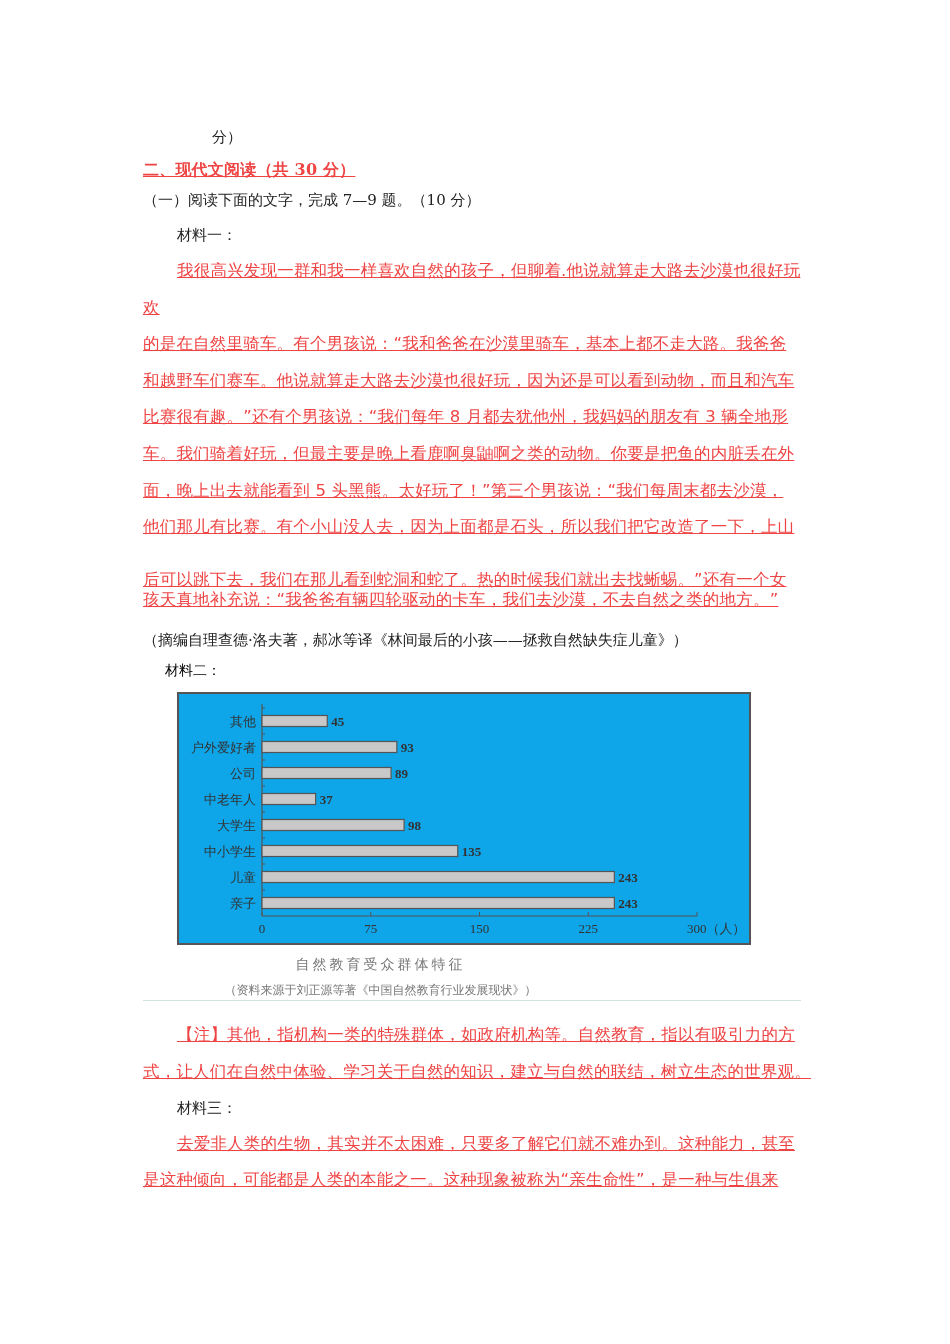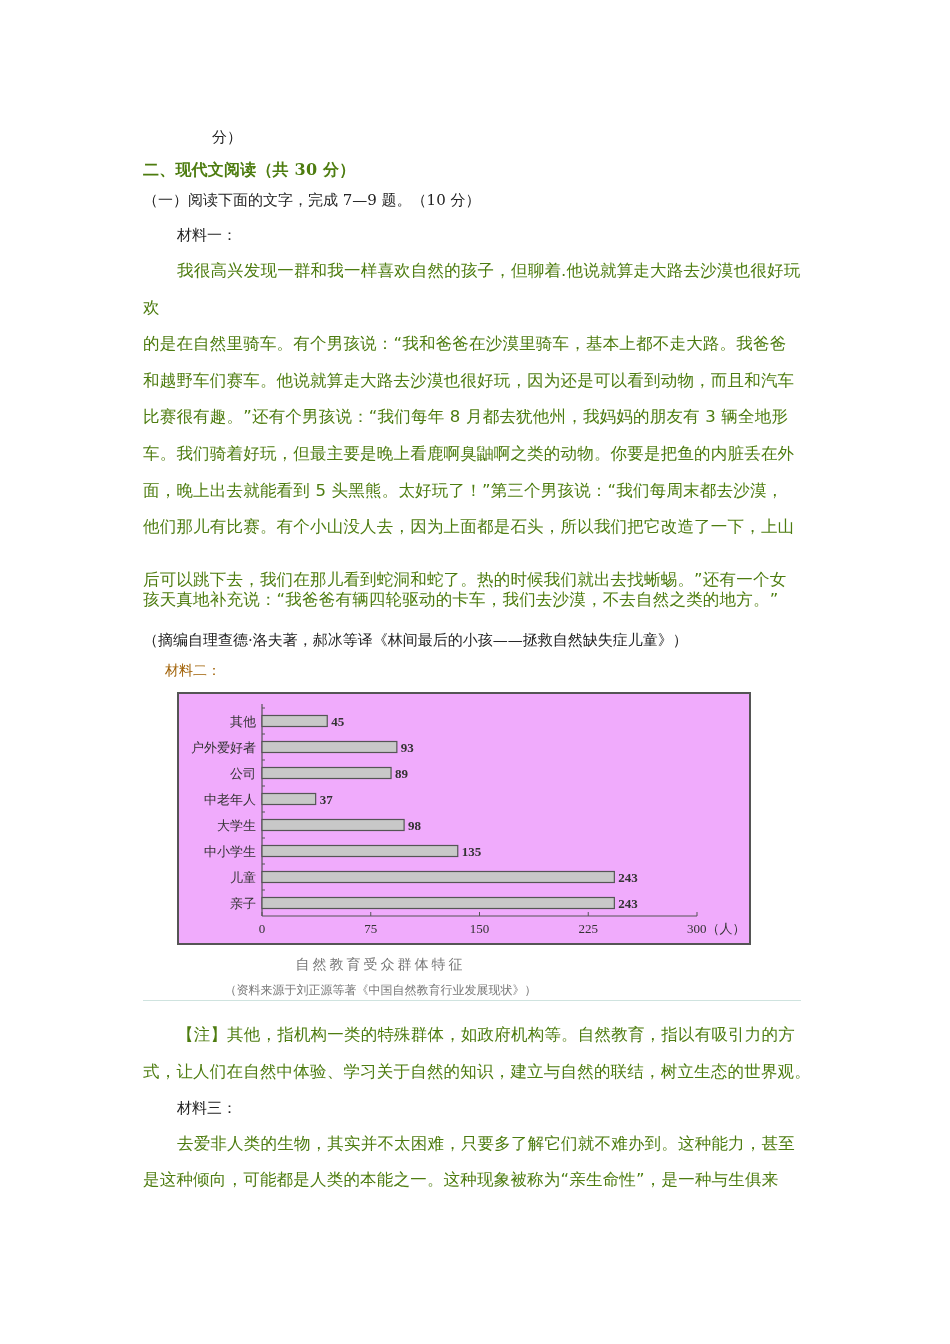--- a/index.html
+++ b/index.html
@@ -1,28 +1,28 @@
 <!DOCTYPE html>
 <html><head>
 <meta charset="utf-8">
 <style>
   html, body { margin: 0; padding: 0; background: #ffffff; }
   body { width: 950px; height: 1344px; position: relative; overflow: hidden;
          font-family: "DejaVu Serif", "Liberation Serif", serif; color: #111; }
   .line { position: absolute; white-space: nowrap; }
-  .body-text { font-family: "DejaVu Sans", "Liberation Sans", sans-serif; font-size: 16.5px; color: #4d7c0f; letter-spacing: 0.2px; }
+  .body-text { font-family: "DejaVu Sans", "Liberation Sans", sans-serif; font-size: 16.5px; color: #ef4444; letter-spacing: 0.2px; text-decoration: underline; }
   .serif-text { font-family: "DejaVu Serif", "Liberation Serif", serif; font-size: 15px; color: #222; }
   .bold { font-weight: bold; }
   .chart-frame { position: absolute; left: 177px; top: 692px; width: 574px; height: 253px;
-                 border: 2px solid #555; box-sizing: border-box; background: #f0abfc; }
+                 border: 2px solid #555; box-sizing: border-box; background: #0ea5e9; }
   .chart-svg { position: absolute; left: 0; top: 0; }
   .caption { position: absolute; left: 0; width: 761px; text-align: center;
              font-family: "DejaVu Serif", "Liberation Serif", serif; color: #777; }
   .divider { position: absolute; left: 143px; top: 1000px; width: 658px; height: 1px; background: #cfe3df; }
-  .mat2-label { font-family: "DejaVu Sans", "Liberation Sans", sans-serif; font-size: 14px; color: #a16207; }
+  .mat2-label { font-family: "DejaVu Sans", "Liberation Sans", sans-serif; font-size: 14px; color: #000000; }
 </style>
 </head>
 <body>
 
 <div class="line serif-text" style="left:212px; top:128px; font-size:15px;">分）</div>
 
 <div class="line body-text bold" style="left:143px; top:160px; font-size:16px; font-family:'DejaVu Serif','Liberation Serif',serif;">二、现代文阅读（共 30 分）</div>
 
 <div class="line serif-text" style="left:143px; top:191px;">（一）阅读下面的文字，完成 7—9 题。（10 分）</div>
 

